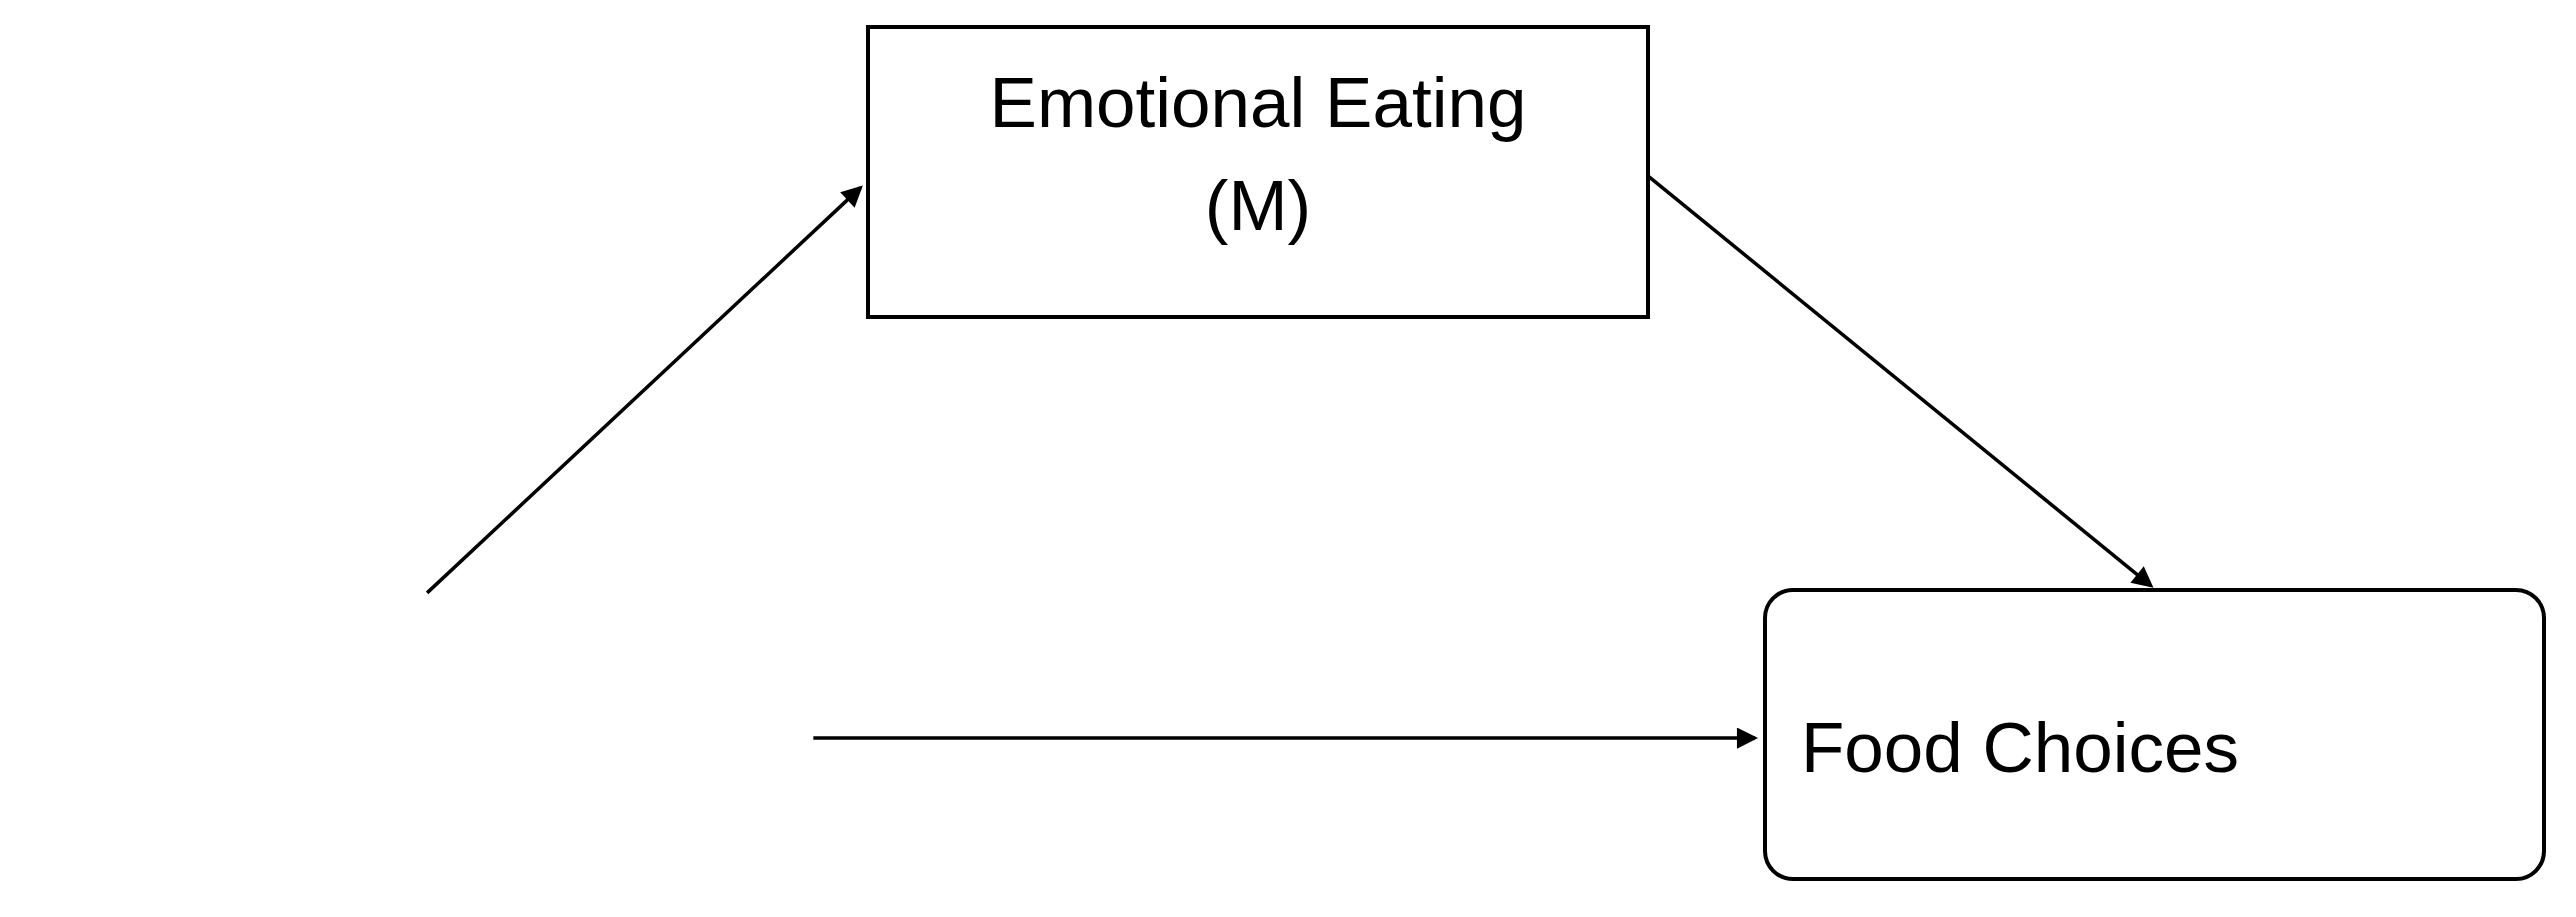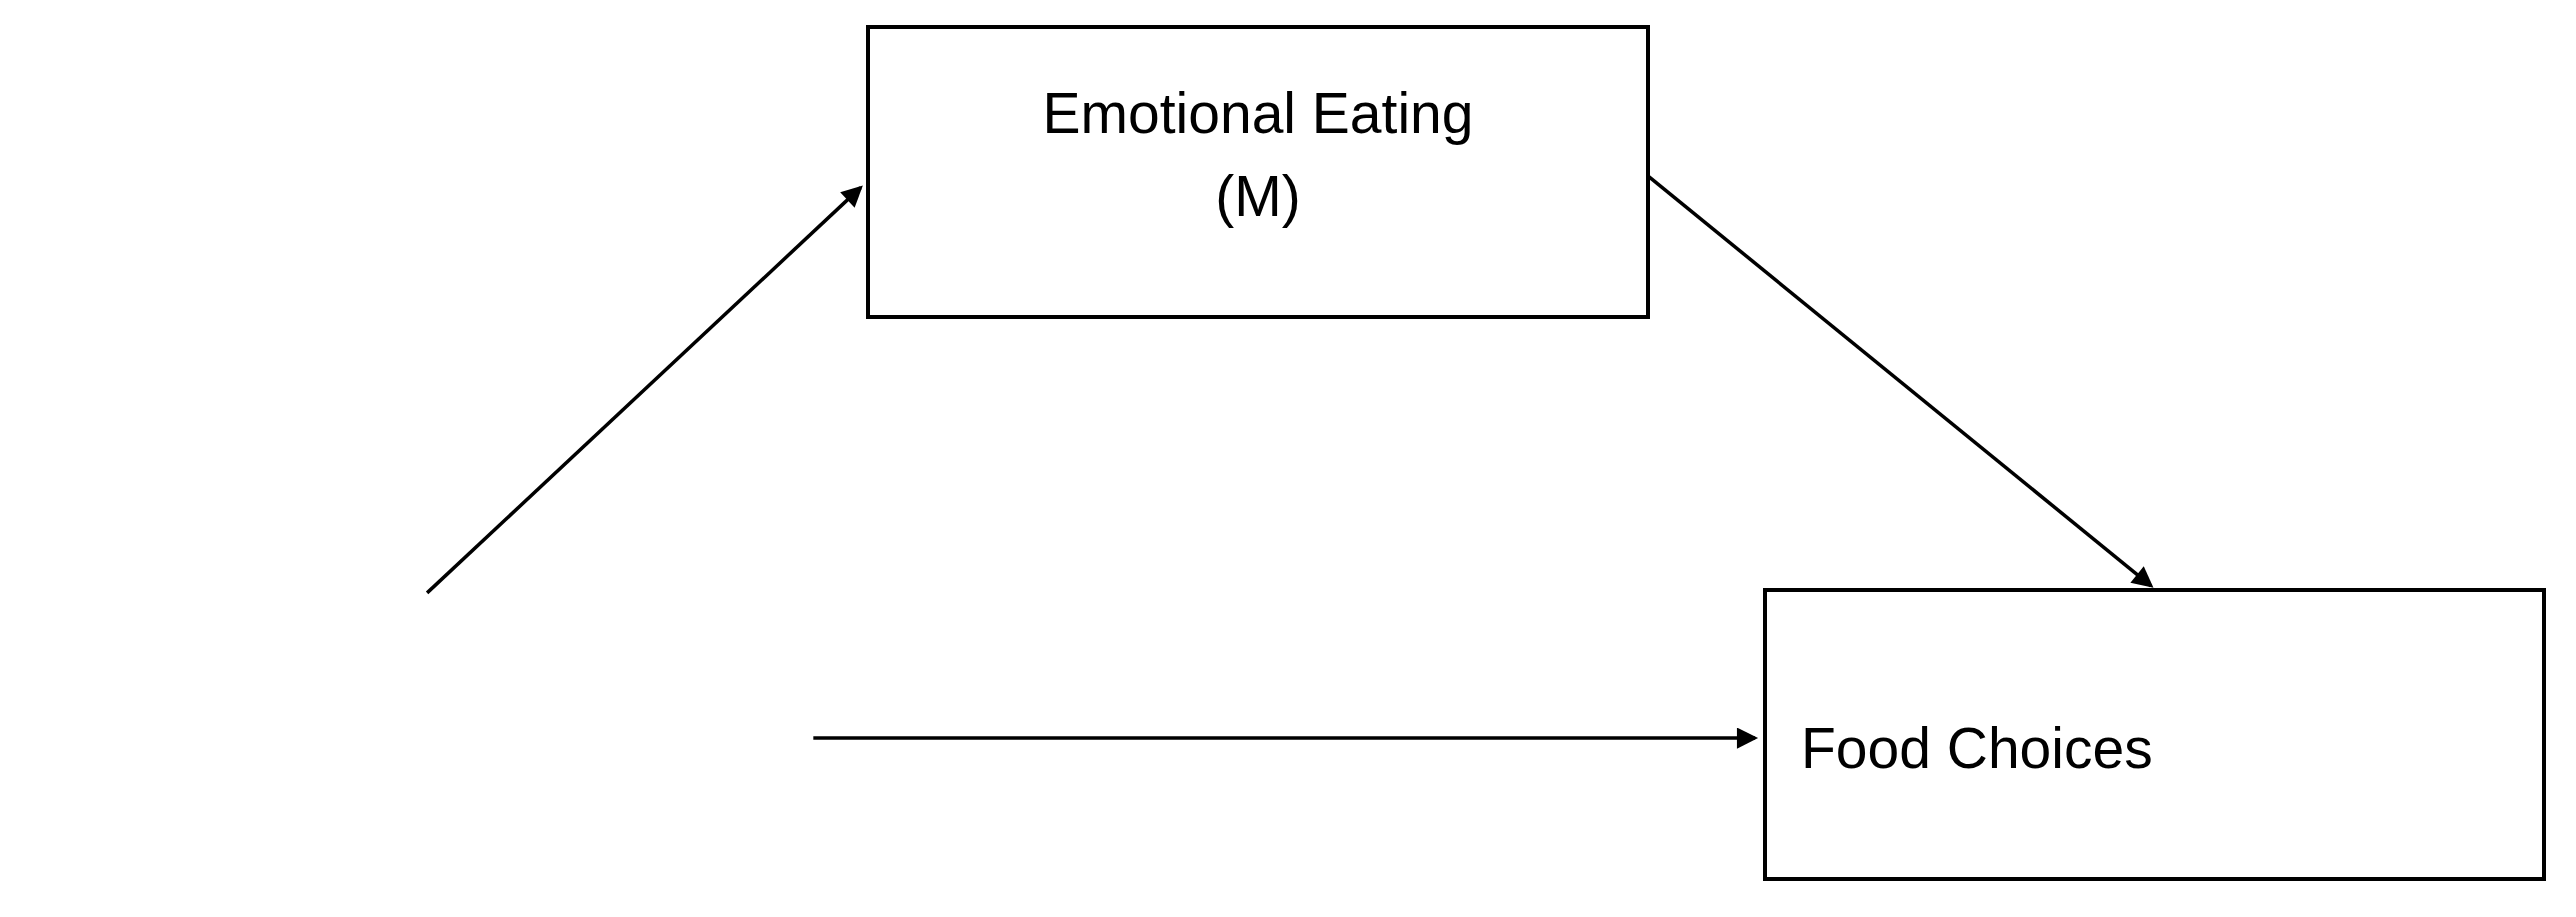--- a/index.html
+++ b/index.html
@@ -25,21 +25,21 @@
   }
   .node {
     position: absolute;
     box-sizing: border-box;
     border: 4.2px solid #000000;
     background: #ffffff;
     display: flex;
     flex-direction: column;
     justify-content: center;
     color: #000000;
-    font-size: 57px;
+    font-size: 71px;
     line-height: 1.45;
     white-space: nowrap;
   }
   .node .line {
     display: block;
   }
   #node-mediator {
     left: 866px;
     top: 25px;
     width: 784px;
@@ -55,20 +55,21 @@
     align-items: center;
   }
   #node-outcome {
     left: 1763px;
     top: 588px;
     width: 783px;
     height: 293px;
     align-items: flex-start;
     padding-left: 34px;
     padding-top: 28px;
+    border-radius: 30px;
   }
 </style>
 </head>
 <body>
 
 <div class="canvas">
 
   <svg class="arrows-layer" viewBox="0 0 3655 1302" xmlns="http://www.w3.org/2000/svg">
     <defs>
       <marker id="arrowhead" viewBox="0 0 10 10" refX="8.5" refY="5" markerWidth="7" markerHeight="6" orient="auto">

